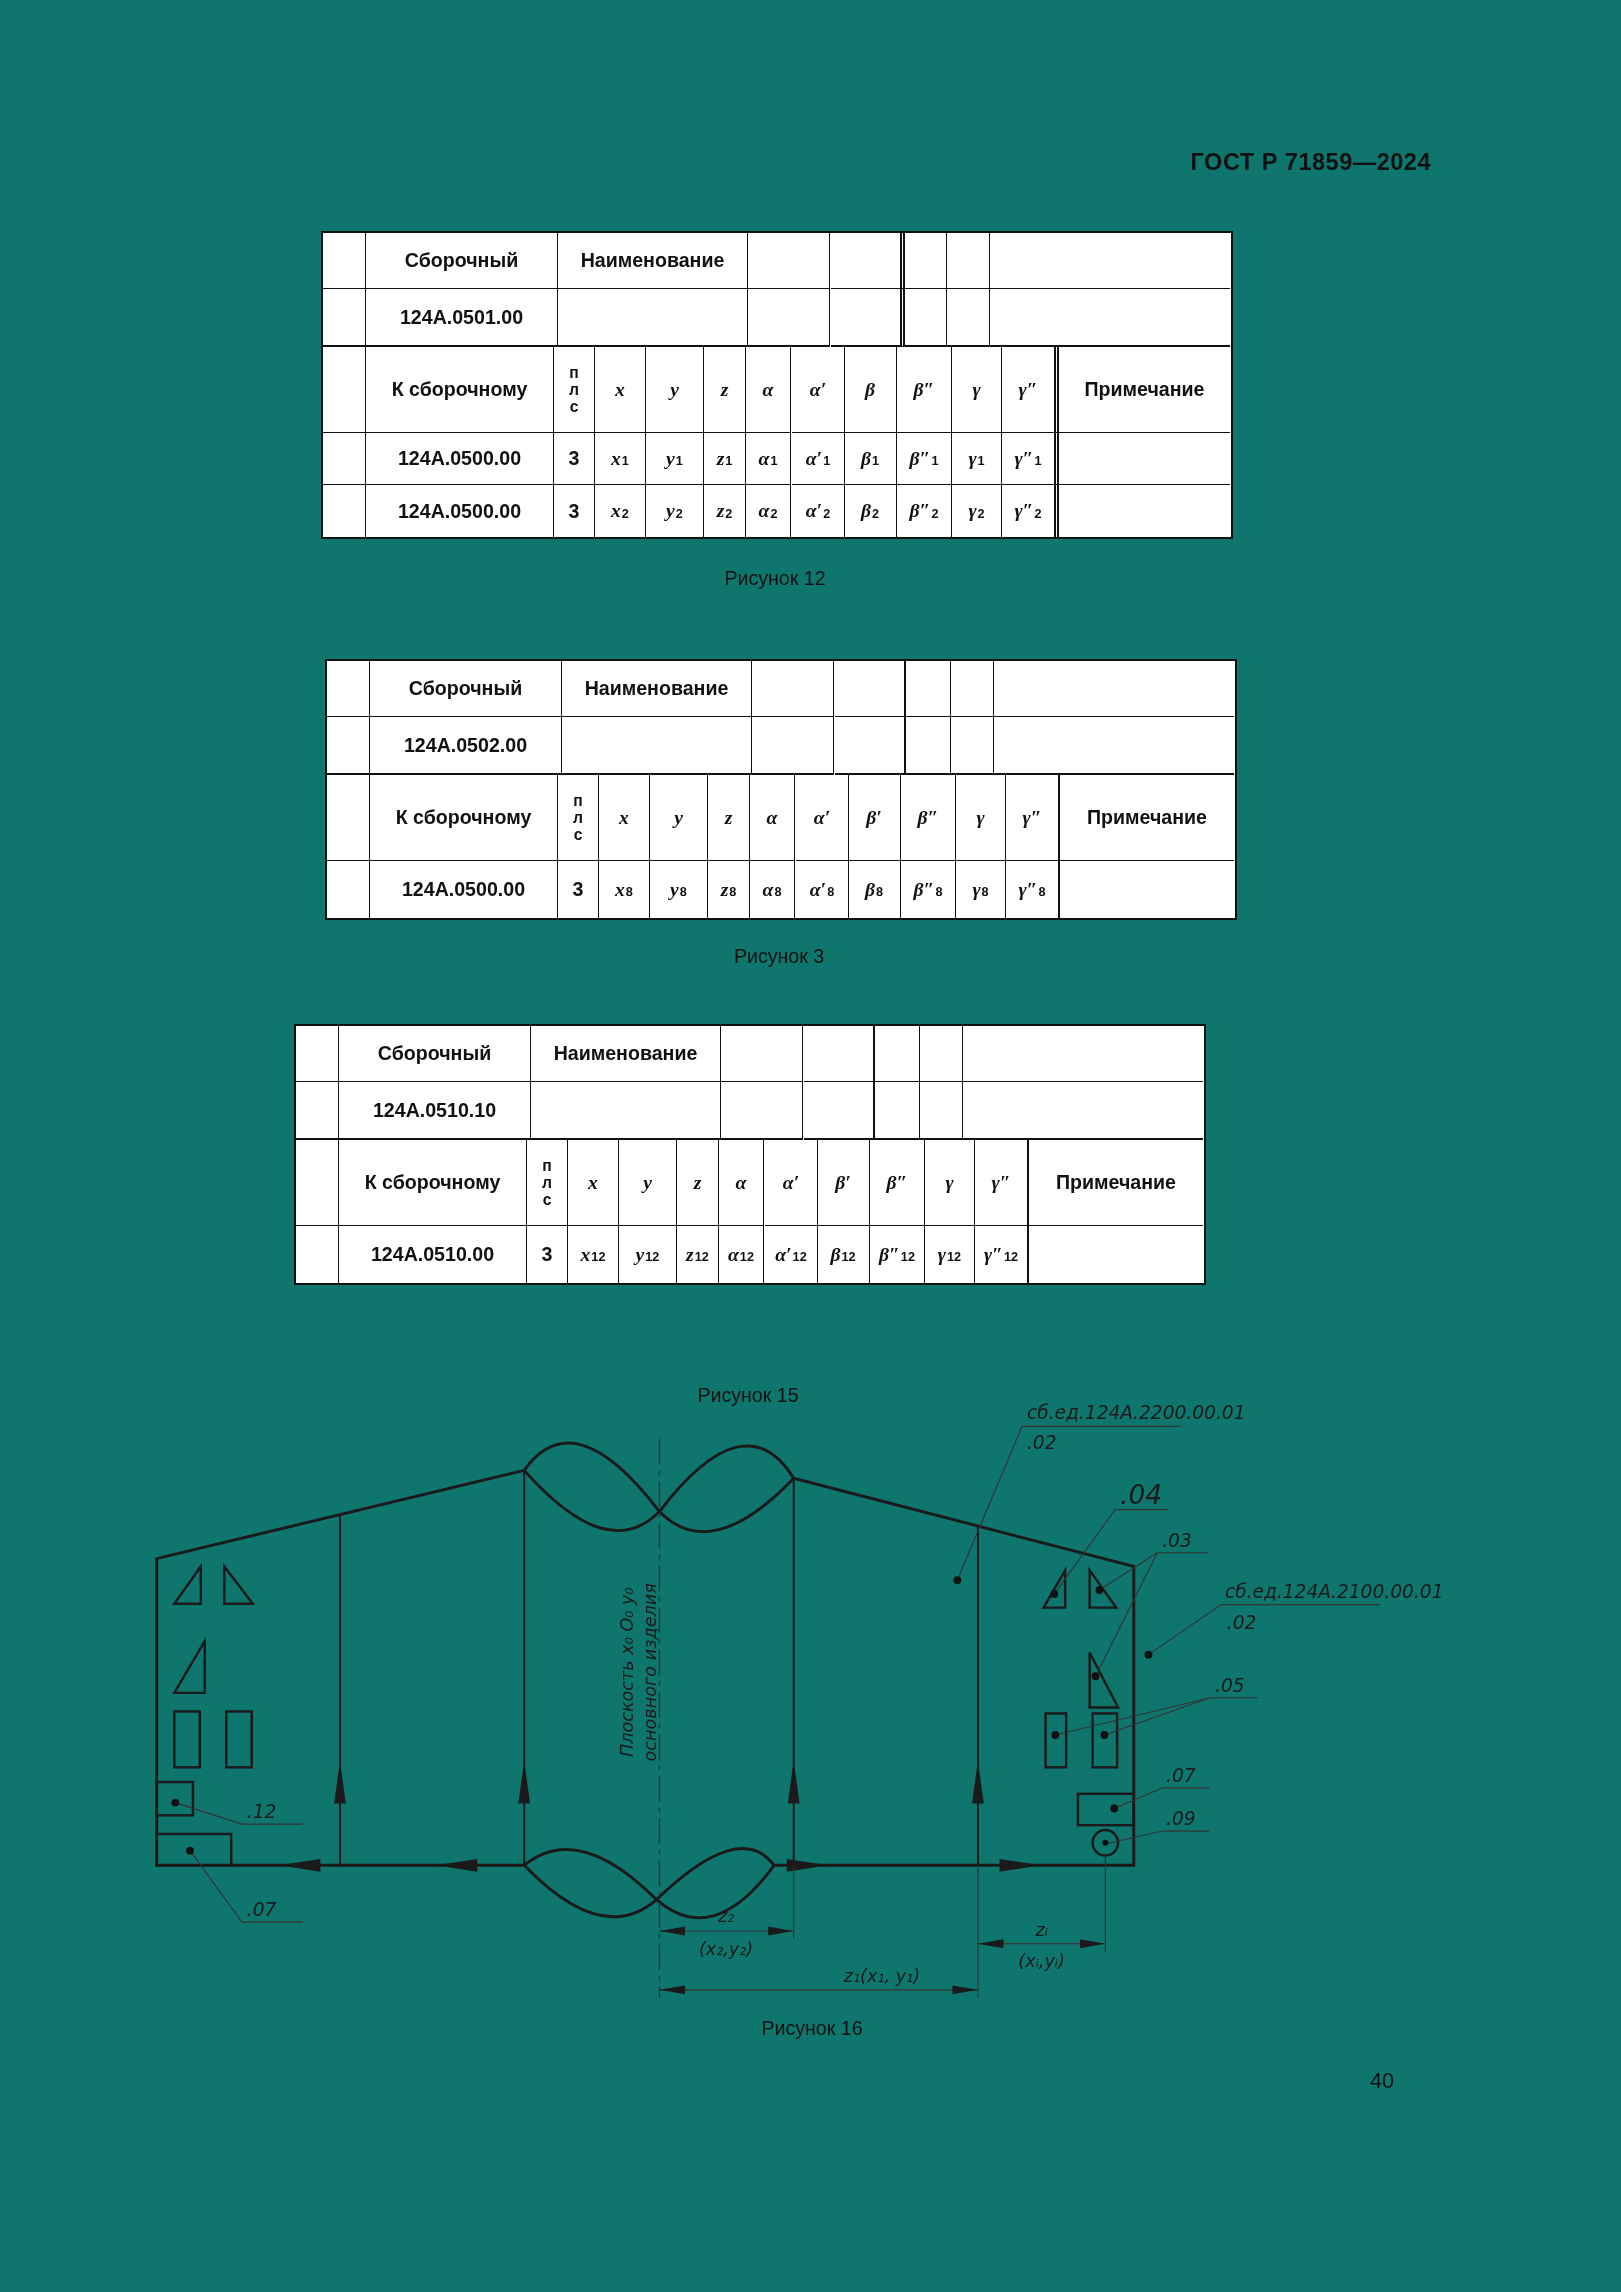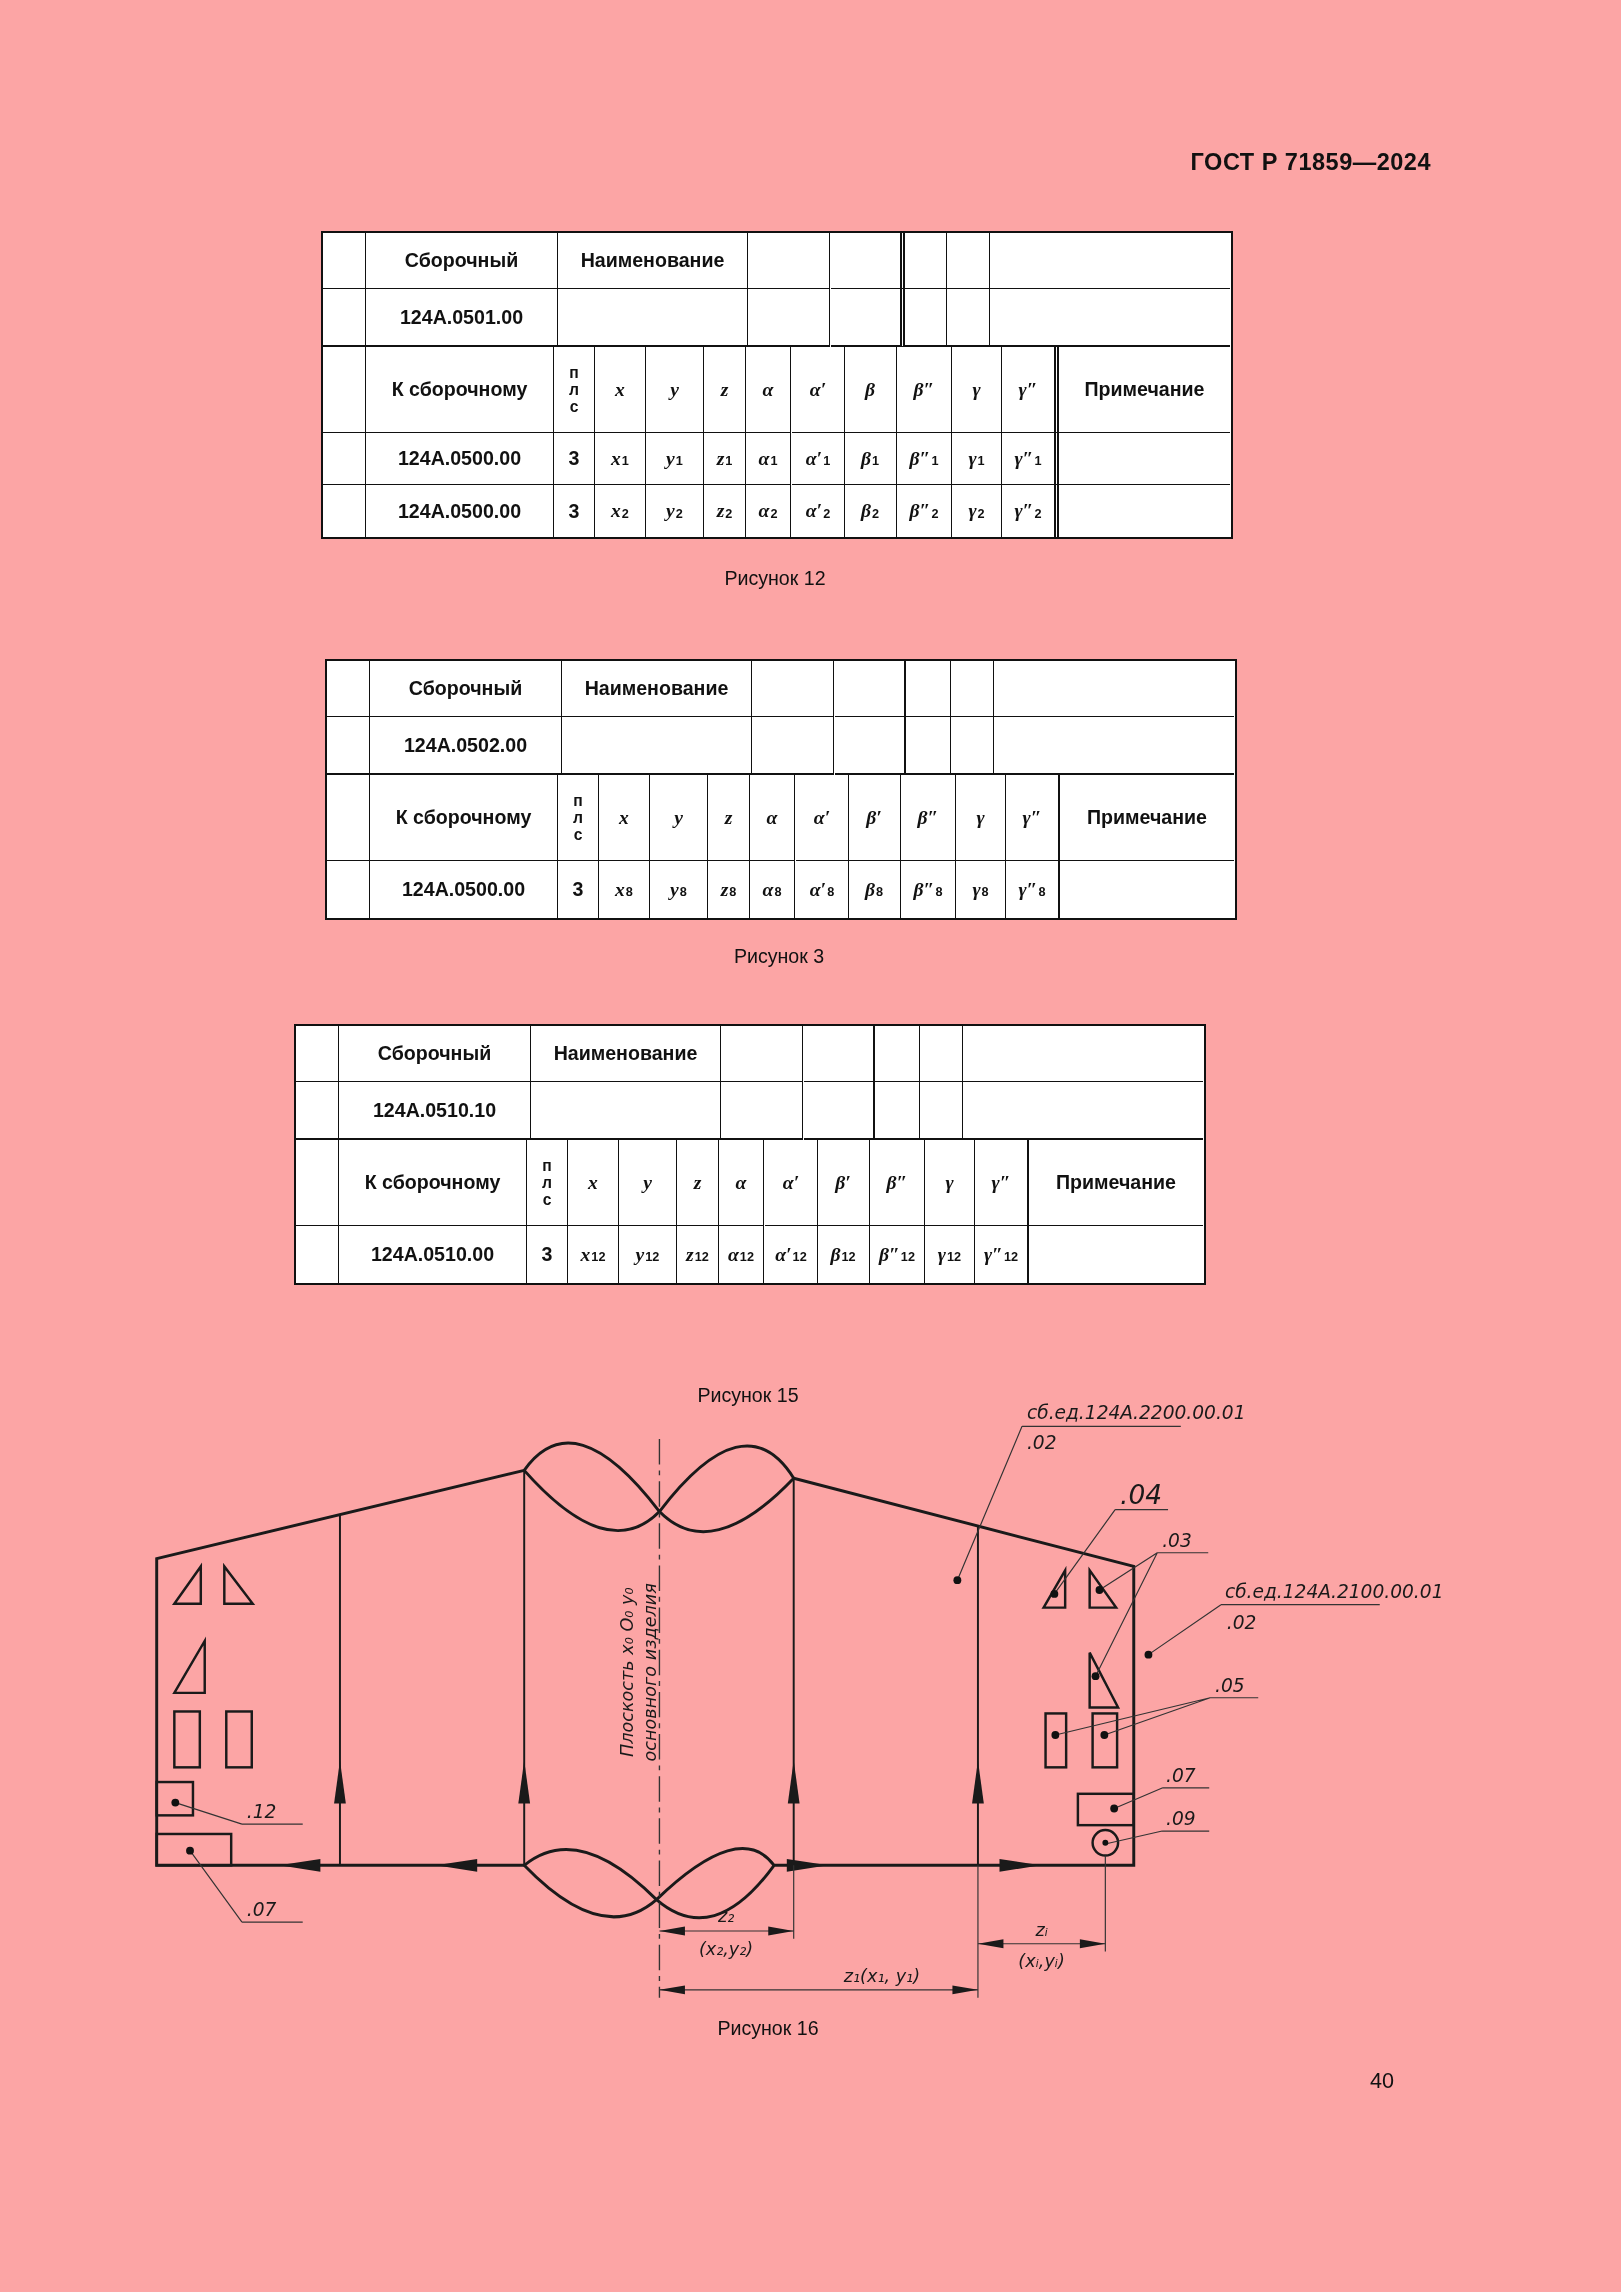--- a/index.html
+++ b/index.html
@@ -1,16 +1,16 @@
 <!DOCTYPE html>
 <html><head>
 <meta charset="utf-8">
 <style>
   html,body{margin:0;padding:0;background:#888;}
-  #page{position:relative;width:1621px;height:2293px;background:#fca5a5;
+  #page{position:relative;width:1621px;height:2293px;background:#0f766e;
         font-family:"Liberation Sans",sans-serif;color:#111;overflow:hidden;}
   
   .gost-header{position:absolute;left:1029px;top:149px;width:402px;text-align:right;
                font-size:23.5px;font-weight:bold;letter-spacing:0.5px;}
   .caption{position:absolute;transform:translateX(-50%);font-size:19.6px;color:#111;white-space:nowrap;}
   .page-num{position:absolute;font-size:21.6px;color:#111;}
   
   .gtable{position:absolute;border:2.9px solid #111;background:#fff;}
   .cell{position:absolute;box-sizing:border-box;display:flex;align-items:center;justify-content:center;
         font-size:19.6px;font-weight:bold;color:#111;overflow:hidden;}
@@ -457,17 +457,17 @@
     <text class="draft" x="252" y="1955">.07</text>
     <text class="draft plane" text-anchor="middle" transform="rotate(-90 646 1706)" x="646" y="1706">Плоскость x₀ O₀ y₀</text>
     <text class="draft plane" text-anchor="middle" transform="rotate(-90 670 1706)" x="670" y="1706">основного изделия</text>
     <text class="draft dim" text-anchor="middle" x="741" y="1961">z₂</text>
     <text class="draft dim" text-anchor="middle" x="741" y="1995">(x₂,y₂)</text>
     <text class="draft dim" text-anchor="middle" x="1063" y="1975">zᵢ</text>
     <text class="draft dim" text-anchor="middle" x="1063" y="2007">(xᵢ,yᵢ)</text>
     <text class="draft dim" text-anchor="middle" x="900" y="2022">z₁(x₁, y₁)</text>
   </svg>
 
-  <div class="caption" style="left:768px;top:2017px">Рисунок 16</div>
+  <div class="caption" style="left:812px;top:2017px">Рисунок 16</div>
 
   <div class="page-num" style="left:1370px;top:2068px">40</div>
 </div>
 
 
 </body></html>

